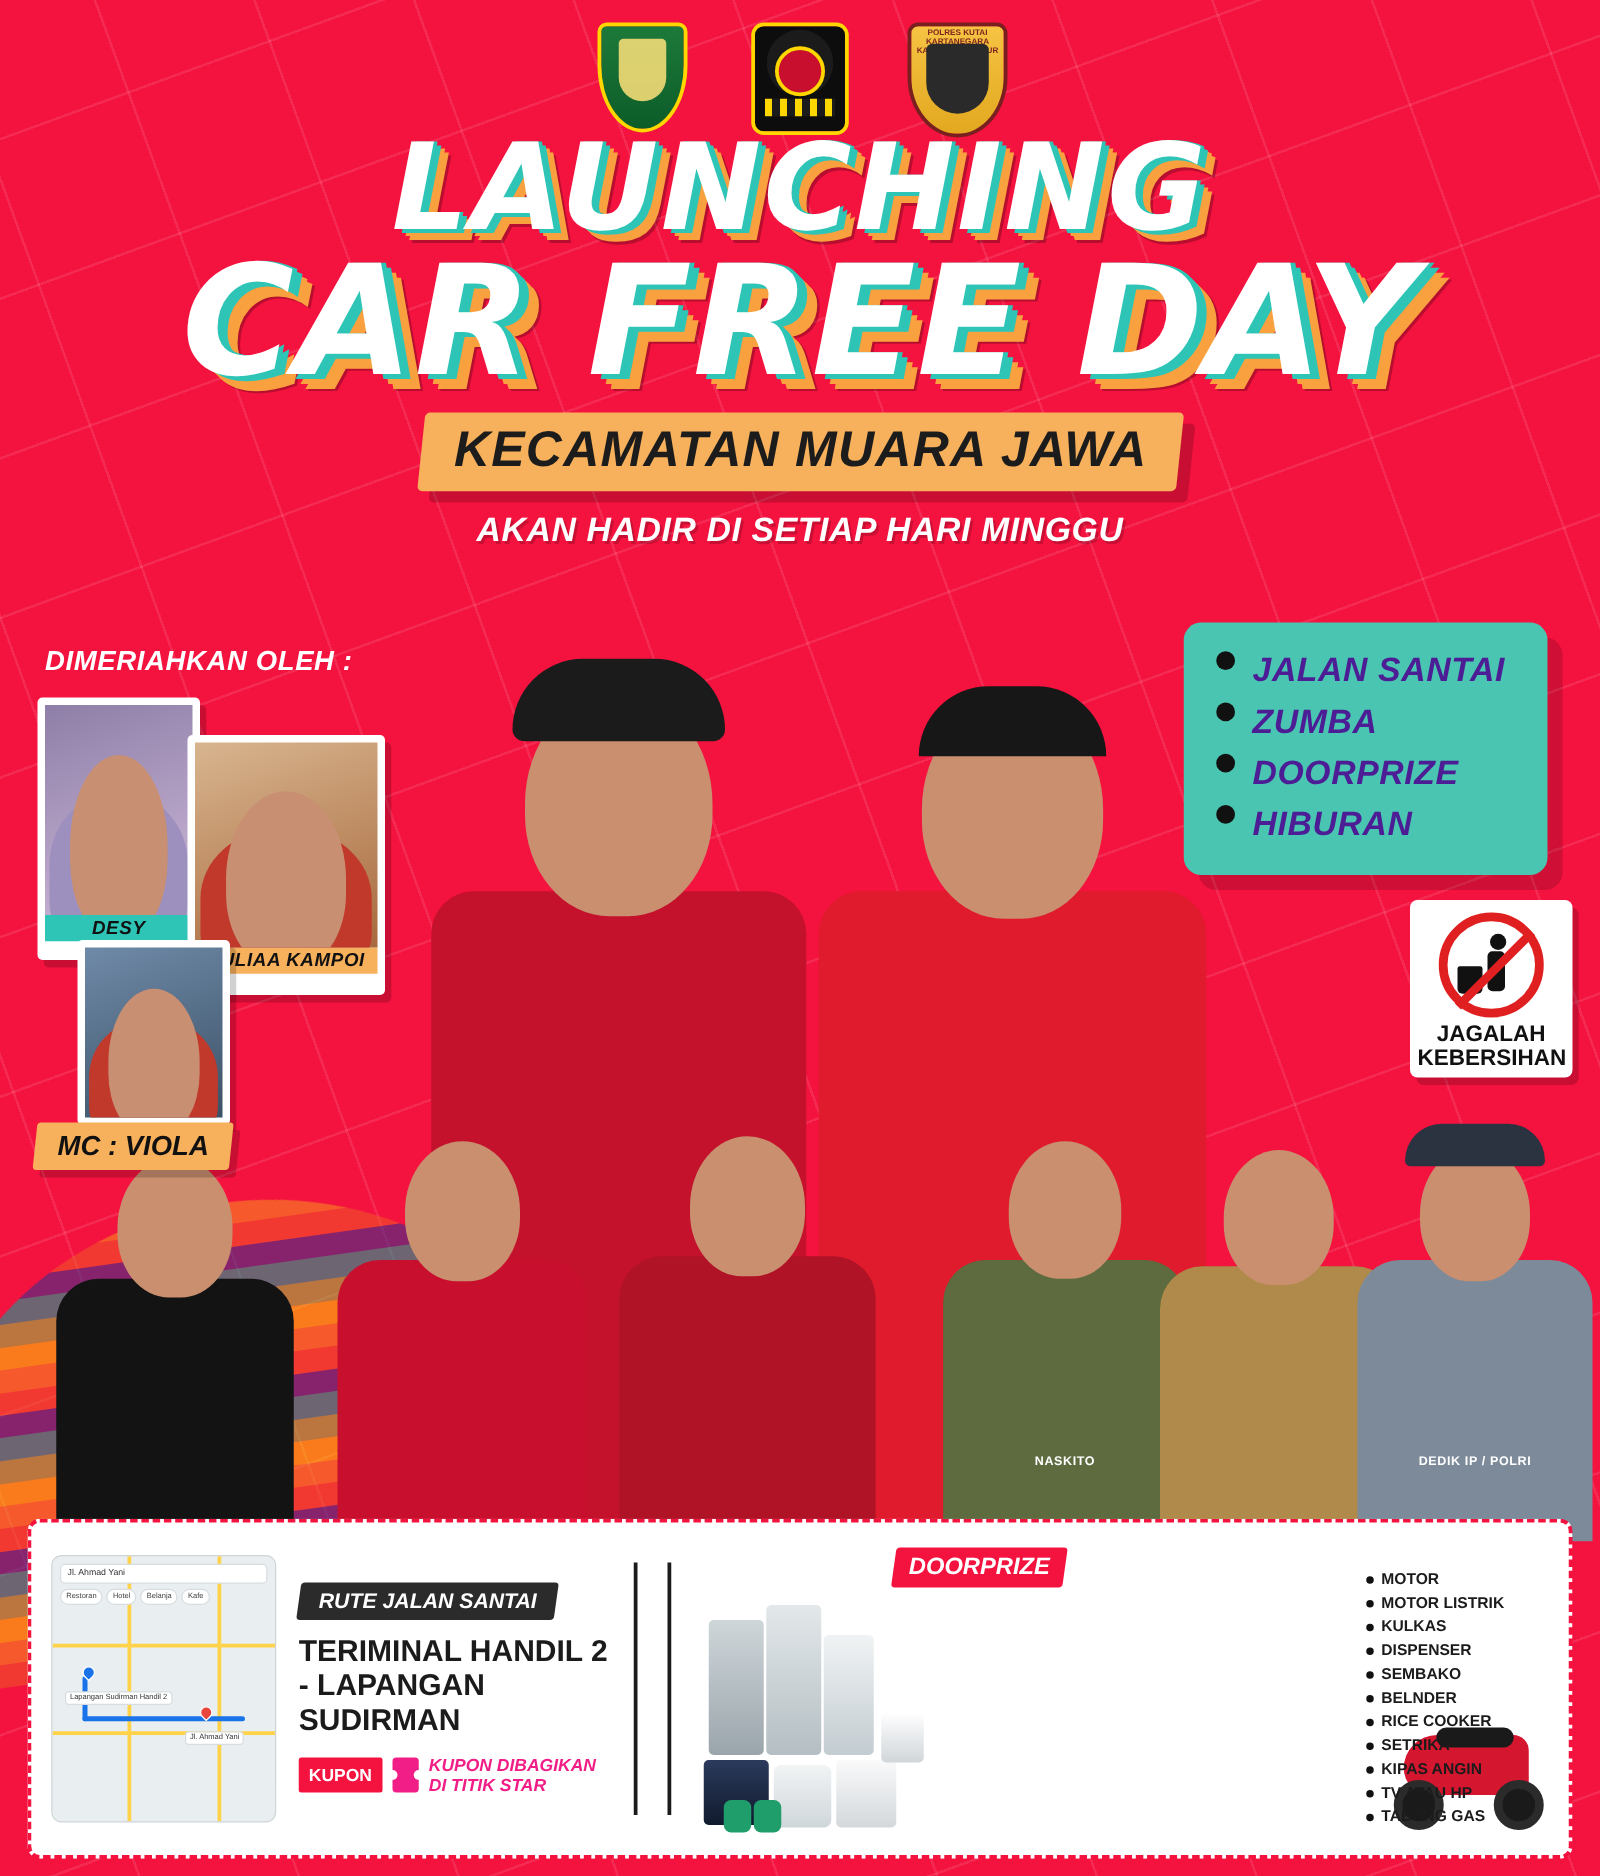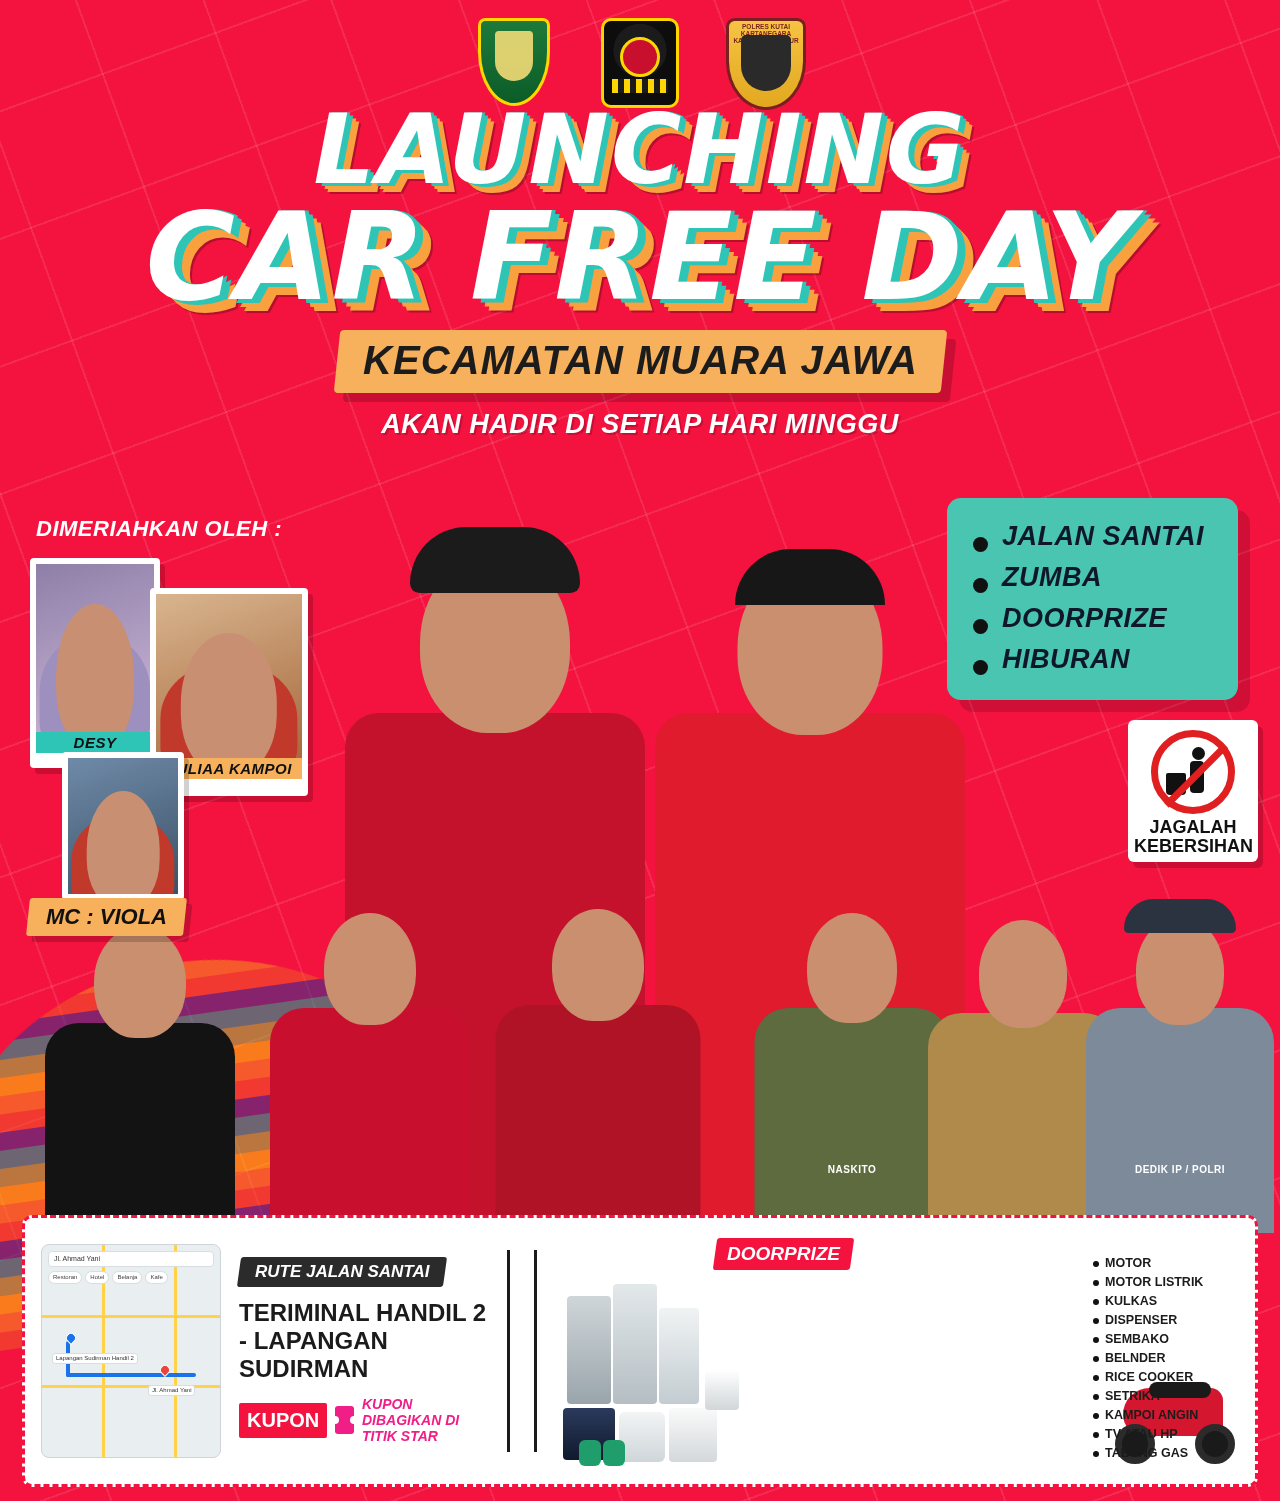--- a/index.html
+++ b/index.html
@@ -164,23 +164,23 @@
   .mc-tag span { display: inline-block; transform: skewX(6deg); }
   
   .acts {
     position: absolute; right: 42px; top: 498px; z-index: 7;
     background: #49c5b1; border-radius: 14px;
     padding: 18px 34px 20px 26px;
     box-shadow: 12px 12px 0 rgba(0,0,0,.15);
     min-width: 290px;
   }
   .act {
-    display: flex; align-items: flex-end; gap: 14px;
+    display: flex; align-items: flex-start; gap: 14px;
     font-size: 27px; font-weight: bold; font-style: italic;
-    color: #0f172a; letter-spacing: .5px; padding: 5px 0;
+    color: #4c1d95; letter-spacing: .5px; padding: 5px 0;
   }
   .dot { width: 15px; height: 15px; border-radius: 50%; background: #111; flex: none; }
   
   .clean-sign {
     position: absolute; right: 22px; top: 720px; z-index: 8;
     width: 130px; background: #fff; border-radius: 6px;
     padding: 10px 6px 6px; text-align: center;
     box-shadow: 5px 6px 0 rgba(0,0,0,.18);
   }
   .no-litter {
@@ -263,21 +263,21 @@
     font-size: 17px; font-weight: bold; font-style: italic;
     padding: 5px 16px; border-radius: 3px; transform: skewX(-8deg);
   }
   .rjs span { display: inline-block; transform: skewX(8deg); }
   .route-txt {
     margin-top: 12px; font-size: 24px; font-weight: bold;
     color: #1b1b1b; line-height: 1.15;
   }
   .kupon-row { margin-top: 14px; display: flex; align-items: center; gap: 8px; }
   .kupon-badge {
-    background: #f4123f; color: #fff; font-size: 20px; font-weight: bold;
+    background: #f4123f; color: #fff; font-size: 14px; font-weight: bold;
     padding: 6px 8px; border-radius: 2px;
   }
   .kupon-ticket {
     width: 34px; height: 28px; background: #f01e86; border-radius: 3px;
     position: relative;
   }
   .kupon-ticket:before, .kupon-ticket:after {
     content: ""; position: absolute; width: 8px; height: 8px; background: #fff;
     border-radius: 50%; top: 10px;
   }
@@ -562,21 +562,21 @@
         <div class="dp-item">
             <span class="dp-dot"></span>
             <span>RICE COOKER</span>
           </div>
         <div class="dp-item">
             <span class="dp-dot"></span>
             <span>SETRIKA</span>
           </div>
         <div class="dp-item">
             <span class="dp-dot"></span>
-            <span>KAMPOI ANGIN</span>
+            <span>KIPAS ANGIN</span>
           </div>
         <div class="dp-item">
             <span class="dp-dot"></span>
             <span>TV ATAU HP</span>
           </div>
         <div class="dp-item">
             <span class="dp-dot"></span>
             <span>TABUNG GAS</span>
           </div>
       </div>

